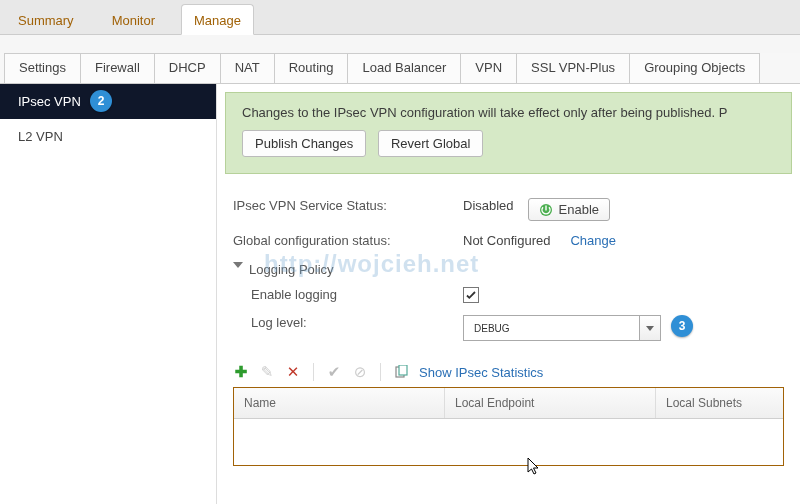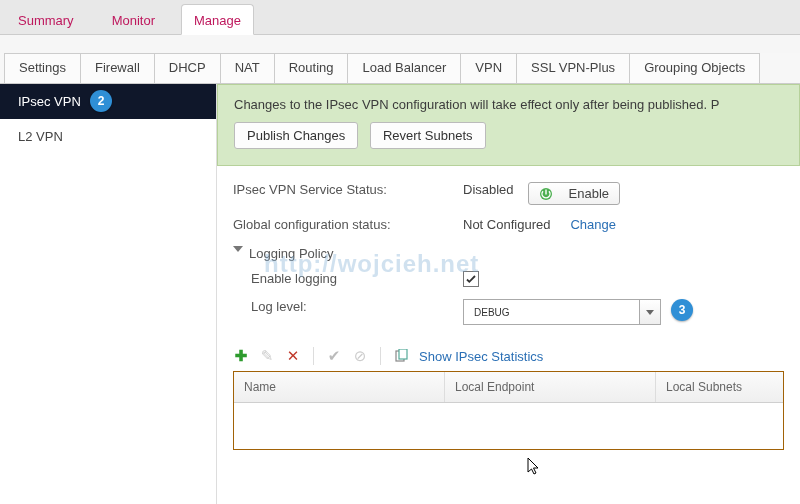--- a/index.html
+++ b/index.html
@@ -1,35 +1,35 @@
 <!DOCTYPE html>
 <html><head>
 <meta charset="utf-8">
 <style>
 html,body{margin:0;padding:0;font-family:Arial,Helvetica,sans-serif;font-size:13px;color:#333;background:#f6f6f6;width:800px;height:504px;overflow:hidden}
 .top-tabs{display:flex;align-items:flex-end;height:34px;background:#e8e8e8;border-bottom:1px solid #ccc;padding-left:6px;gap:14px}
-.top-tab{padding:8px 12px 6px;color:#be185d;cursor:pointer}
+.top-tab{padding:8px 12px 6px;color:#a16207;cursor:pointer}
 .top-tab.active{background:#fff;border:1px solid #ccc;border-bottom:1px solid #fff;border-radius:4px 4px 0 0;position:relative;top:1px}
 .sec-tabs{display:flex;height:30px;background:#f7f7f7;border-bottom:1px solid #ccc;padding-left:4px;margin-top:18px}
 .sec-tab{padding:6px 14px;border:1px solid #ccc;border-bottom:none;background:#fbfbfb;color:#444;font-size:13px;cursor:pointer;position:relative}
 .sec-tab+.sec-tab{border-left:none}
 .body{display:flex;height:calc(504px - 34px - 18px - 30px)}
 .sidebar{width:216px;background:#fff;border-right:1px solid #ddd}
 .side-item{padding:10px 18px;color:#444;cursor:pointer;position:relative}
 .side-item.active{background:#0f172a;color:#fff}
 .content{flex:1;background:#fff;overflow:hidden}
-.banner{background:#d6e9c6;border:1px solid #b6d19a;margin:0;padding:12px 16px 16px}
+.banner{background:#d6e9c6;border:1px solid #b6d19a;margin:8px;padding:12px 16px 16px}
 .banner-text{color:#3c3c3c;margin-bottom:10px}
 .btn{display:inline-block;background:#fdfdfd;border:1px solid #bbb;border-radius:3px;padding:5px 12px;font-size:13px;margin-right:8px;cursor:pointer}
 .section{padding:10px 16px 6px}
 .row{display:flex;align-items:flex-start;padding:6px 0;font-size:13px;color:#444}
 .row .lbl{width:230px;color:#555}
 .row .val{color:#444}
 .link{color:#2a6fb5;cursor:pointer}
-.enable-btn{display:inline-flex;align-items:center;gap:16px;border:1px solid #aaa;border-radius:3px;padding:3px 10px;background:linear-gradient(#fff,#f2f2f2);margin-left:14px;cursor:pointer}
+.enable-btn{display:inline-flex;align-items:center;gap:6px;border:1px solid #aaa;border-radius:3px;padding:3px 10px;background:linear-gradient(#fff,#f2f2f2);margin-left:14px;cursor:pointer}
 .power-icon svg{display:block}
 .disclosure{display:flex;align-items:flex-start;gap:6px;color:#555;padding:8px 0 4px;cursor:pointer}
 .tri{width:0;height:0;border-left:5px solid transparent;border-right:5px solid transparent;border-top:6px solid #777}
 .indent{padding-left:18px}
 .checkbox{width:14px;height:14px;border:1px solid #777;background:#fff;display:inline-flex;align-items:center;justify-content:center}
 .checkbox svg{display:block}
 .select{display:inline-flex;align-items:center;border:1px solid #aaa;background:#fff;height:24px;overflow:hidden}
 .select .sel-val{padding:0 10px;min-width:155px;font-size:10px;color:#333}
 .select .sel-btn{width:20px;height:24px;border-left:1px solid #aaa;background:linear-gradient(#fff,#eee);display:flex;align-items:center;justify-content:center}
 .sel-btn .caret{width:0;height:0;border-left:4px solid transparent;border-right:4px solid transparent;border-top:5px solid #666}
@@ -81,21 +81,21 @@
     </div>
     <div class="side-item">
       <span>L2 VPN</span>
     </div>
   </div>
 
   <div class="content">
     <div class="banner">
       <div class="banner-text">Changes to the IPsec VPN configuration will take effect only after being published. P</div>
       <span class="btn">Publish Changes</span>
-      <span class="btn">Revert Subnets</span>
+      <span class="btn">Revert Global</span>
     </div>
 
     <div class="section">
       <div class="row">
         <div class="lbl">IPsec VPN Service Status:</div>
         <div class="val">Disabled</div>
         <span class="enable-btn">
           <span class="power-icon">
             <svg width="14" height="14" viewBox="0 0 14 14">
                 <circle cx="7" cy="7" r="6" fill="#4caf50"></circle>

